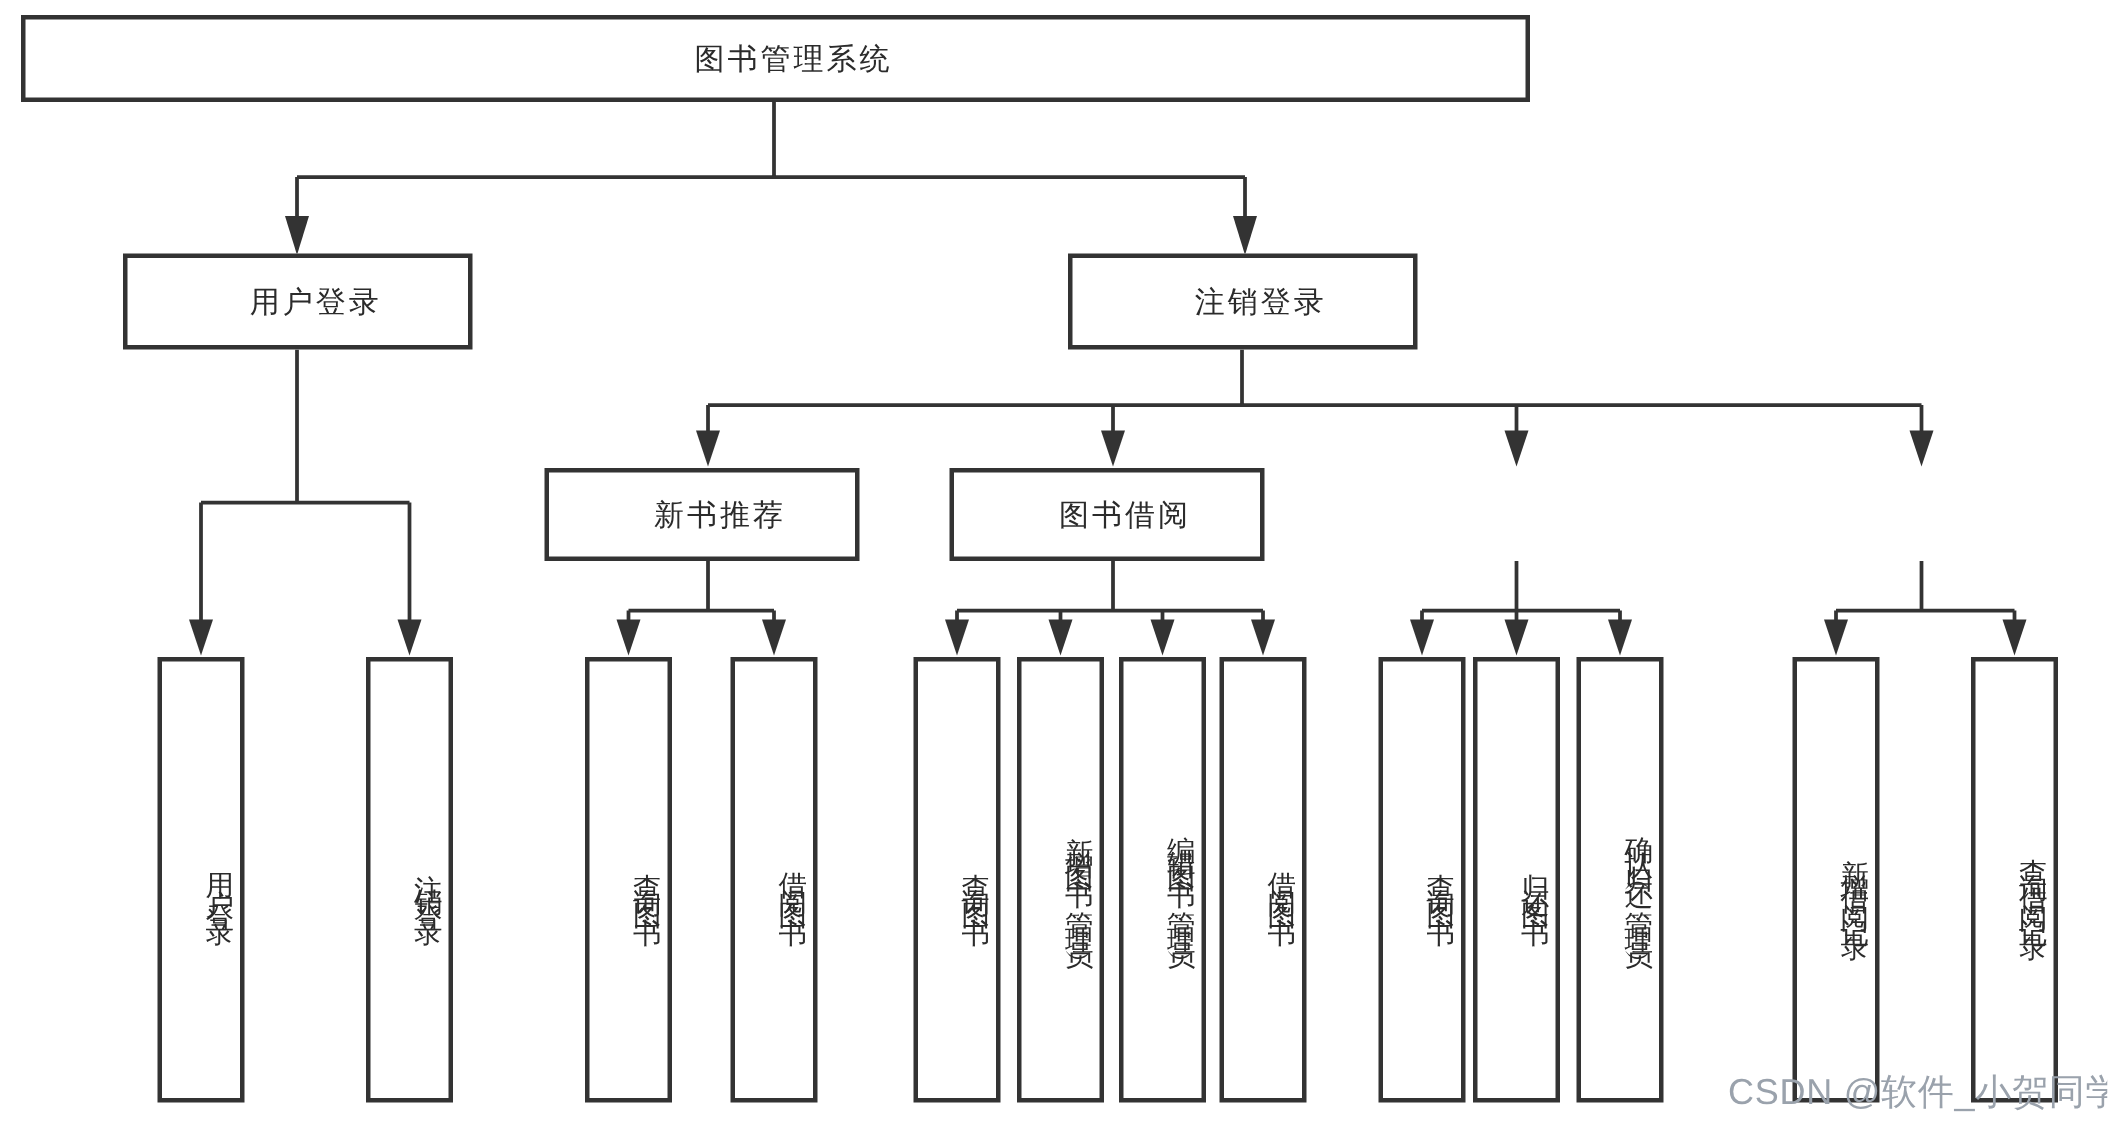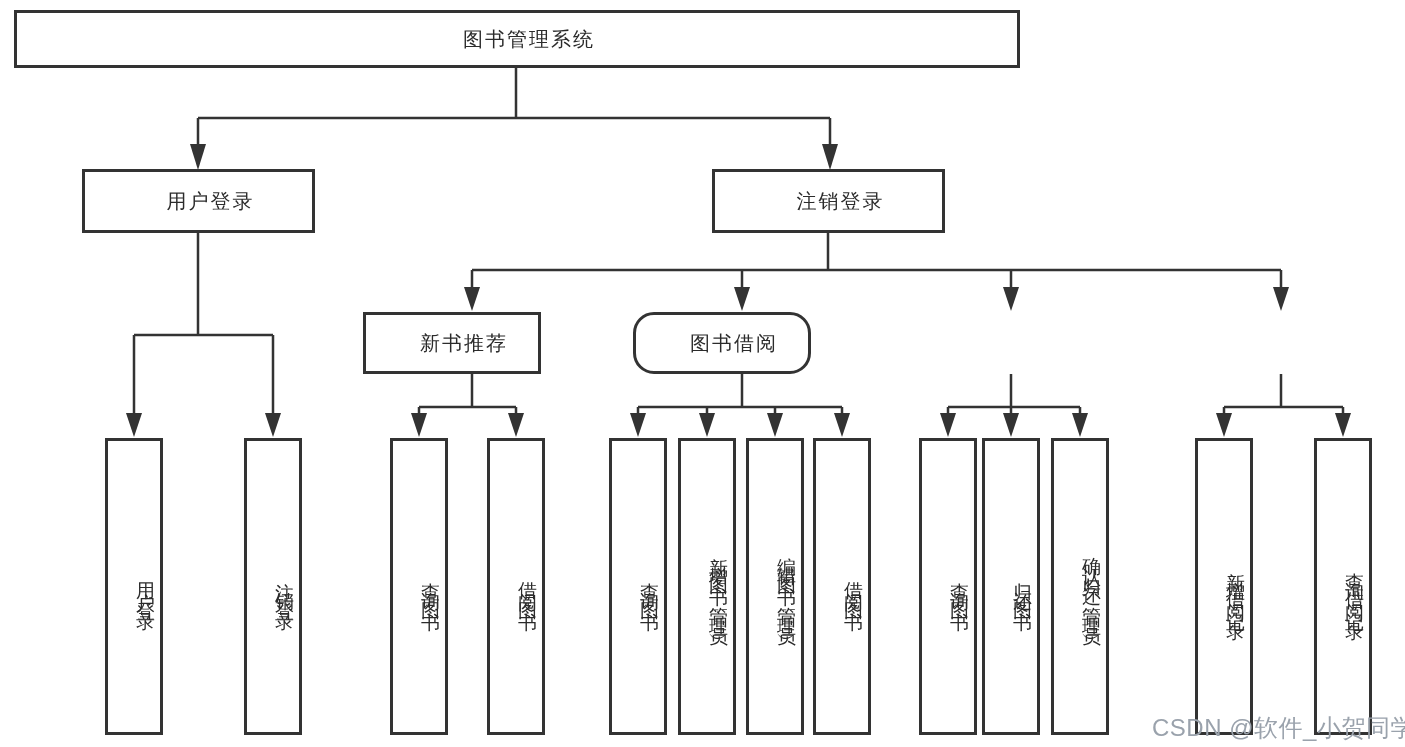--- a/index.html
+++ b/index.html
@@ -39,22 +39,22 @@
     text-orientation: mixed;
     letter-spacing: 10px;
     font-size: 19px;
     color: #2b2b2b;
     line-height: 1;
   }
   
   .root-box  { left: 14px;  top: 10px;  width: 1006px; height: 58px; }
   .l2-a      { left: 82px;  top: 169px; width: 233px;  height: 64px; }
   .l2-b      { left: 712px; top: 169px; width: 233px;  height: 64px; }
-  .l3        { top: 312px;  width: 178px; height: 62px; }
-  .l3-a { left: 363px; }  .l3-b { left: 633px; border-radius: 21px; }
+  .l3        { top: 312px;  width: 210px; height: 62px; }
+  .l3-a { left: 363px; }  .l3-b { left: 633px; }
   .l3-c { left: 902px; }  .l3-d { left: 1172px; }
   .leaf { top: 438px; width: 58px; height: 297px; }
   .lf-1  { left: 105px; }  .lf-2  { left: 244px; }
   .lf-3  { left: 390px; }  .lf-4  { left: 487px; }
   .lf-5  { left: 609px; }  .lf-6  { left: 678px; }
   .lf-7  { left: 746px; }  .lf-8  { left: 813px; }
   .lf-9  { left: 919px; }  .lf-10 { left: 982px; }
   .lf-11 { left: 1051px; } .lf-12 { left: 1195px; }
   .lf-13 { left: 1314px; }
   .watermark {

